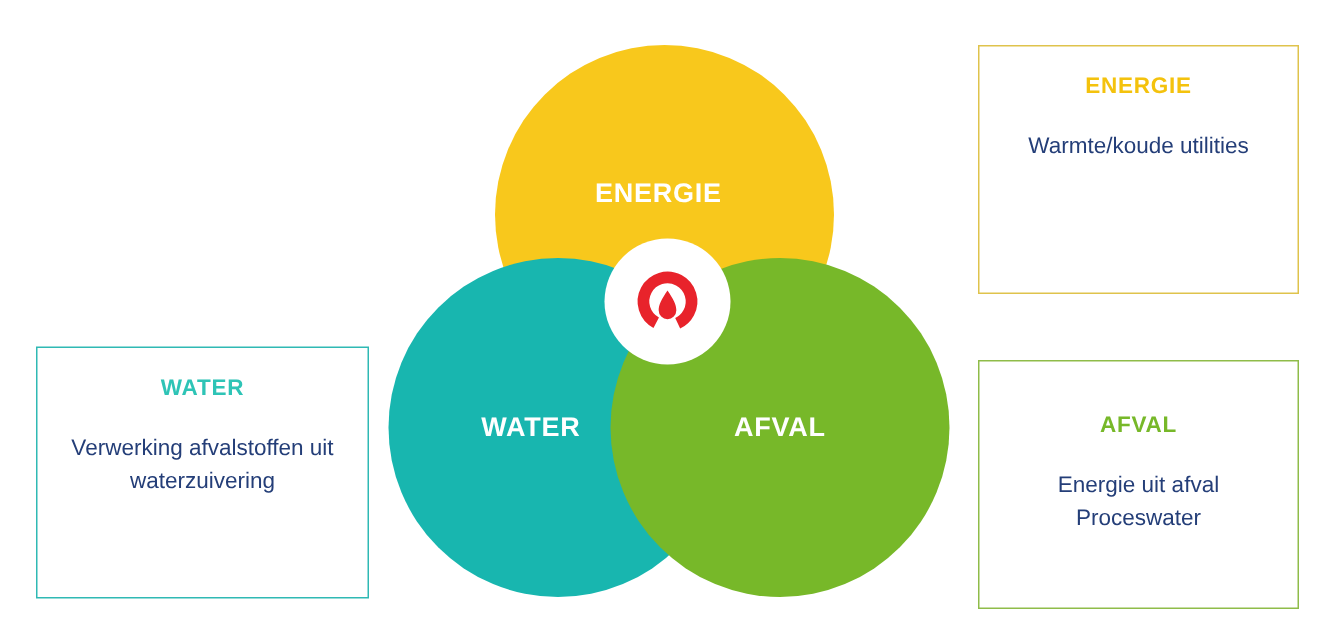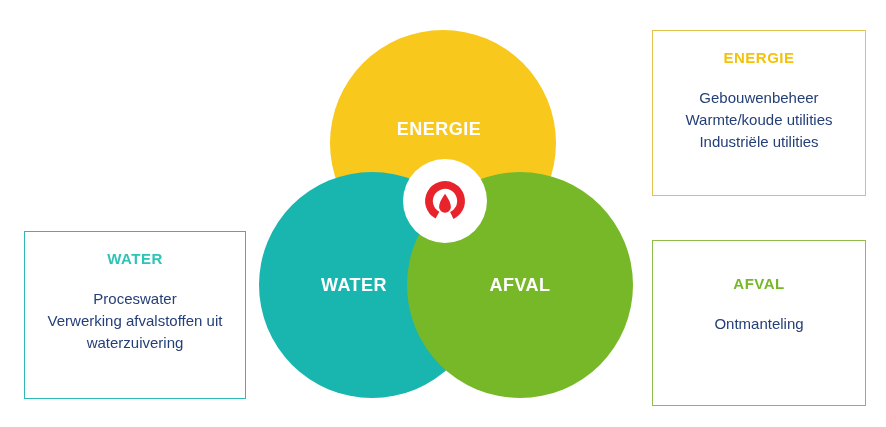--- a/index.html
+++ b/index.html
@@ -73,29 +73,27 @@
     <svg width="52" height="52" viewBox="-30 -30 60 60" aria-hidden="true">
 
       <circle cx="0" cy="0" r="18.5" fill="none" stroke="#E8232B" stroke-width="9" stroke-dasharray="98.5 17.7" transform="rotate(118)"></circle>
 
       <path d="M 0 -8.5 C 4.5 -2 6.8 2.5 6.8 6.8 A 6.8 6.8 0 1 1 -6.8 6.8 C -6.8 2.5 -4.5 -2 0 -8.5 Z" fill="#E8232B"></path>
     </svg>
   </div>
 
   <div class="info-box box-water">
     <div class="box-title">WATER</div>
-    <p class="box-item">Proceswater</p>
     <p class="box-item">Verwerking afvalstoffen uit waterzuivering</p>
   </div>
 
   <div class="info-box box-energie">
     <div class="box-title">ENERGIE</div>
-    <p class="box-item">Gebouwenbeheer</p>
     <p class="box-item">Warmte/koude utilities</p>
-    <p class="box-item">Industriële utilities</p>
   </div>
 
   <div class="info-box box-afval">
     <div class="box-title">AFVAL</div>
-    <p class="box-item">Ontmanteling</p>
+    <p class="box-item">Energie uit afval</p>
+    <p class="box-item">Proceswater</p>
   </div>
 
 </div>
 
 </body></html>

